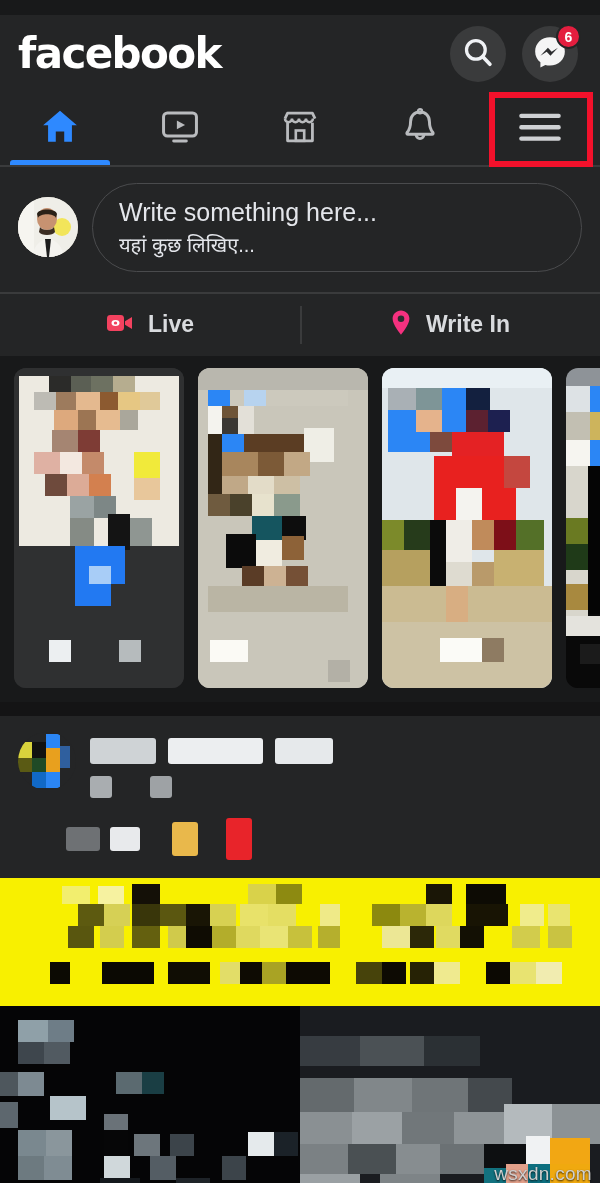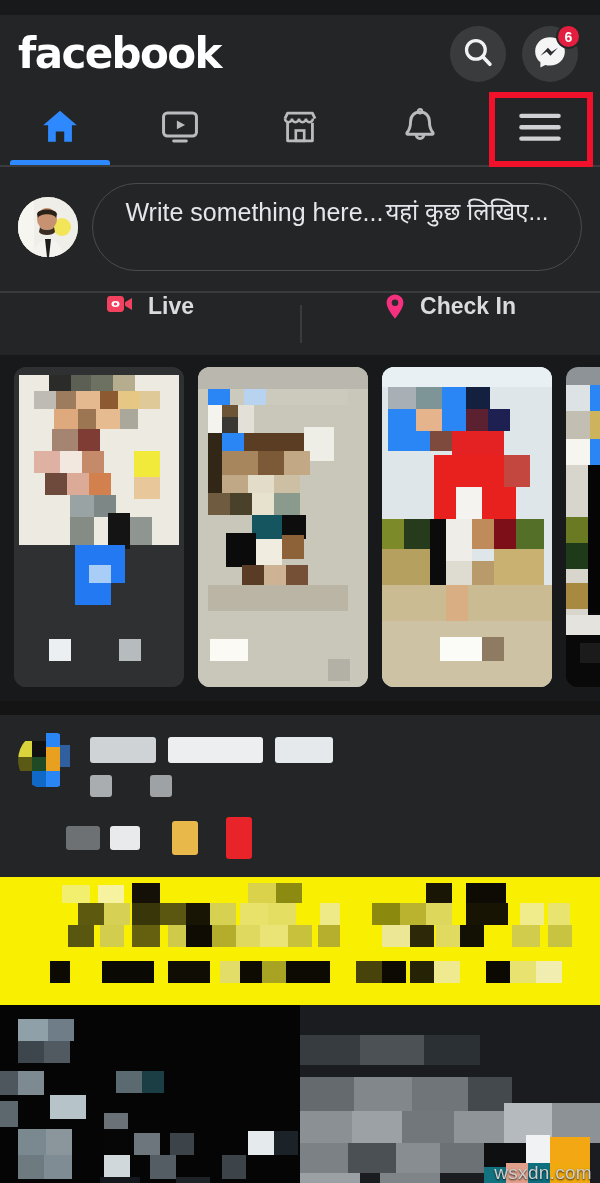--- a/index.html
+++ b/index.html
@@ -62,29 +62,29 @@
     background: #242526; padding: 16px 18px 20px 18px;
     display: flex; align-items: center; gap: 14px;
   }
   .avatar {
     width: 60px; height: 60px; border-radius: 50%; flex: none;
     background: #cfcabc; overflow: hidden; position: relative;
   }
   .composer-input {
     flex: 1; min-height: 88px; border: 1.5px solid #4a4b4d;
     border-radius: 46px; padding: 12px 26px;
-    display: flex; justify-content: center; gap: 2px;
+    display: flex; flex-direction: column; justify-content: center; gap: 2px;
   }
   .composer-line { color: #e4e6eb; font-size: 25px; line-height: 1.35; }
-  .composer-line.hi { font-size: 24px; }
+  .composer-line.hi { font-size: 20px; }
 
   .composer-sep { height: 2px; background: #3a3b3c; margin: 0 0; }
   .actions { background: #242526; display: flex; height: 62px; }
   .action {
-    flex: 1; display: flex; justify-content: center;
+    flex: 1; display: flex; align-items: center; justify-content: center;
     gap: 14px; position: relative;
   }
   .action + .action::before {
     content: ""; position: absolute; left: 0; top: 12px; bottom: 12px;
     width: 2px; background: #3a3b3c;
   }
   .action-label { color: #d9dbde; font-size: 23px; font-weight: 700; }
 
   
   .stories-wrap { background: #18191a; padding: 12px 0 14px 0; }
@@ -239,21 +239,21 @@
     </div>
 
 
     <div class="action">
       <span>
         <svg width="22" height="28" viewBox="0 0 22 28">
           <path d="M11 1.6C6.3 1.6 2.6 5.2 2.6 9.8c0 6 8.4 16 8.4 16s8.4-10 8.4-16c0-4.6-3.7-8.2-8.4-8.2z" fill="#f5317f"></path>
           <circle cx="11" cy="9.8" r="3.3" fill="#2b2c2e"></circle>
         </svg>
       </span>
-      <span class="action-label">Check In</span>
+      <span class="action-label">Write In</span>
     </div>
   </div>
 
   <div class="stories-wrap">
     <div class="stories">
 
       <div class="story">
         <svg width="170" height="320" viewBox="0 0 170 320" preserveAspectRatio="none">
           <rect width="170" height="320" fill="#2f3031"></rect>
           <g shape-rendering="crispEdges">

